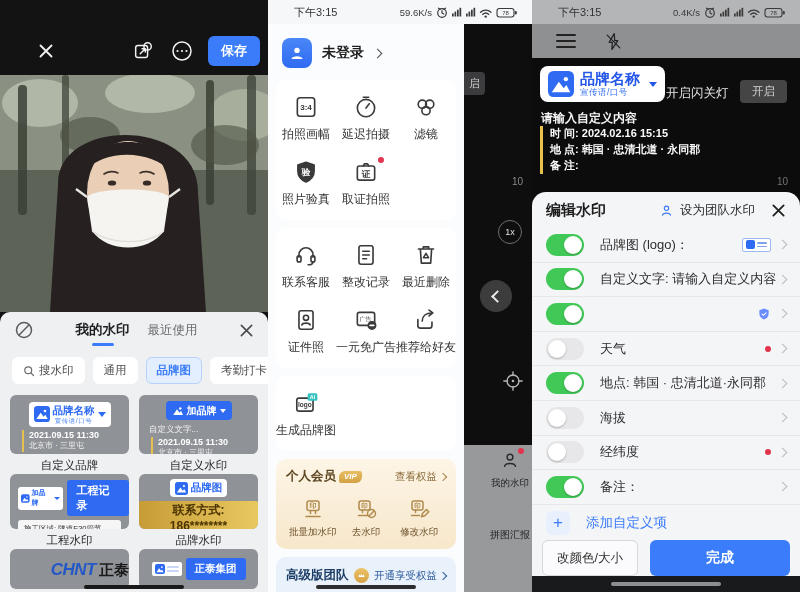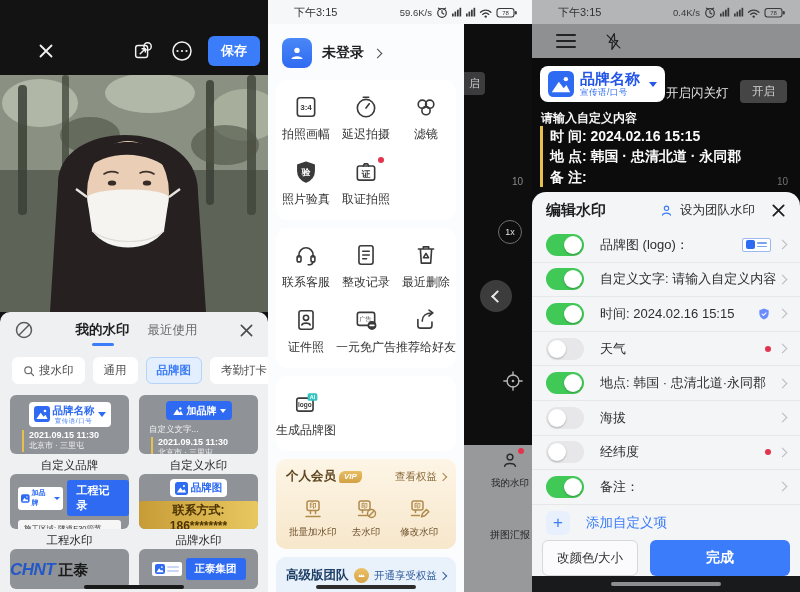--- a/index.html
+++ b/index.html
@@ -47,21 +47,21 @@
 .tri.w{border-top-color:#fff;border-left-width:3.5px;border-right-width:3.5px;border-top-width:4.5px;}
 .custline{font-size:8.5px;color:#f0f0f0;margin:3px 0 0 10px;text-align:left;}
 .c3head{display:flex;align-items:center;margin:6px 0 0 8px;}
 .minibadge{display:inline-flex;align-items:center;gap:2px;background:#fff;border-radius:3px;padding:1.5px 3px;}
 .minibadge .mb-t{font-size:7px;font-weight:bold;color:#2e6bf2;}
 .tri.xs{border-left-width:3px;border-right-width:3px;border-top-width:3.5px;}
 .c3title{background:#2e6bf2;color:#fff;font-size:11px;font-weight:bold;padding:3px 10px;border-radius:3px;margin-left:4px;}
 .c3box{background:rgba(255,255,255,.92);border-radius:3px;margin:4px 8px 0;padding:3px 6px;}
 .c3box div{font-size:7.5px;color:#333;line-height:1.55;white-space:nowrap;}
 .goldbar{display:inline-block;background:linear-gradient(90deg,#c79c37,#e9c860);color:#4a3300;font-size:12px;font-weight:bold;padding:1.5px 7px;border-radius:2px;margin-top:2px;}
-.c5{display:flex;align-items:baseline;justify-content:flex-start;gap:3px;padding-top:11px;}
+.c5{display:flex;align-items:baseline;justify-content:flex-end;gap:3px;padding-top:11px;}
 .c5 .chnt{font-size:17px;font-weight:900;font-style:italic;color:#2458c7;letter-spacing:-.5px;}
 .c5 .zt{font-size:15px;font-weight:900;color:#1a1a1a;}
 .c6{display:flex;align-items:center;justify-content:center;padding-top:9px;}
 .c6 .wtile{display:flex;align-items:center;background:#fff;border-radius:2px;padding:2px 3px;gap:2px;}
 .mb-lines{display:flex;flex-direction:column;gap:2px;}
 .mb-lines i{display:block;width:12px;height:2px;background:#c9d6f5;border-radius:1px;}
 .c6 .ztbtn{background:#2e6bf2;color:#fff;font-size:10.5px;font-weight:bold;padding:4px 9px;border-radius:3px;margin-left:4px;}
 .l-homebar{position:absolute;bottom:3px;left:84px;width:100px;height:4px;border-radius:2px;background:#1a1a1a;z-index:5;}
 
 
@@ -122,21 +122,21 @@
 .hamb{display:flex;flex-direction:column;gap:4px;cursor:pointer;}
 .hamb i{display:block;width:20px;height:2.2px;background:#232323;border-radius:1px;}
 .r-cam{position:absolute;top:58px;left:0;right:0;height:134px;}
 .r-brandbadge{position:absolute;left:8px;top:8px;display:flex;align-items:center;gap:6px;background:#fff;border-radius:8px;padding:5px 8px;cursor:pointer;}
 .r-brandbadge .bt{font-size:15px;font-weight:800;color:#2456e8;line-height:1.1;}
 .r-brandbadge .bs{font-size:8.5px;color:#2e6bf2;letter-spacing:.5px;}
 .r-flashlabel{position:absolute;left:134px;top:27px;color:#e6e6e6;font-size:12.5px;}
 .r-flashbtn{position:absolute;left:208px;top:22px;background:rgba(116,116,118,.55);border-radius:4px;color:#d8d8d8;font-size:11.5px;padding:4px 12px;cursor:pointer;}
 .r-custom{position:absolute;left:9px;top:52px;color:#f5f5f5;font-size:12px;font-weight:bold;}
 .r-info{position:absolute;left:8px;top:68px;border-left:3px solid #e8c04c;padding-left:7px;}
-.r-info div{color:#fafafa;font-size:14px;font-weight:bold;line-height:1.45;white-space:nowrap;}
+.r-info div{color:#fafafa;font-size:11px;font-weight:bold;line-height:1.45;white-space:nowrap;}
 .r-scale{position:absolute;right:12px;top:118px;color:#737373;font-size:10px;}
 .r-sheet{position:absolute;top:192px;left:0;right:0;bottom:0;background:#f4f5f7;border-radius:14px 14px 0 0;z-index:2;}
 .rs-head{display:flex;align-items:center;height:36px;padding:0 14px;}
 .rs-title{font-size:15px;font-weight:bold;color:#1e1e1e;}
 .rs-right{margin-left:auto;display:flex;align-items:center;gap:6px;}
 .rs-teamlbl{font-size:12.5px;color:#2b2b2b;cursor:pointer;}
 .rs-close{margin-left:10px;cursor:pointer;color:#1e1e1e;}
 .r-row{height:34.6px;display:flex;align-items:center;padding:0 14px;border-bottom:1px solid #e6e7e9;cursor:pointer;}
 .tg{width:38px;height:22px;border-radius:11px;background:#e7e7e9;position:relative;flex:none;cursor:pointer;}
 .tg::after{content:"";position:absolute;width:18px;height:18px;border-radius:50%;background:#fff;top:2px;left:2px;box-shadow:0 1px 2px rgba(0,0,0,.25);}
@@ -745,21 +745,20 @@
             <span class="chev"></span>
           </div>
           <div class="r-row">
             <span class="tg on"></span>
             <span class="rlabel">自定义文字: 请输入自定义内容</span>
             <span class="sp"></span>
             <span class="chev"></span>
           </div>
           <div class="r-row">
             <span class="tg on"></span>
-            <span class="rlabel">时间: 2024.02.16 15:15</span>
             <span class="sp"></span>
             <span class="extra">
               <svg width="14" height="14" viewBox="0 0 24 24">
                 <path d="M12 2.5 20 5.5v5.5c0 5-3.2 8.5-8 10.5-4.8-2-8-5.5-8-10.5V5.5z" fill="#6b8cff"></path>
                 <path d="M8.5 12l2.5 2.5 4.5-4.5" stroke="#fff" stroke-width="1.8" fill="none" stroke-linecap="round" stroke-linejoin="round"></path>
               </svg>
             </span>
             <span class="chev"></span>
           </div>
           <div class="r-row">

